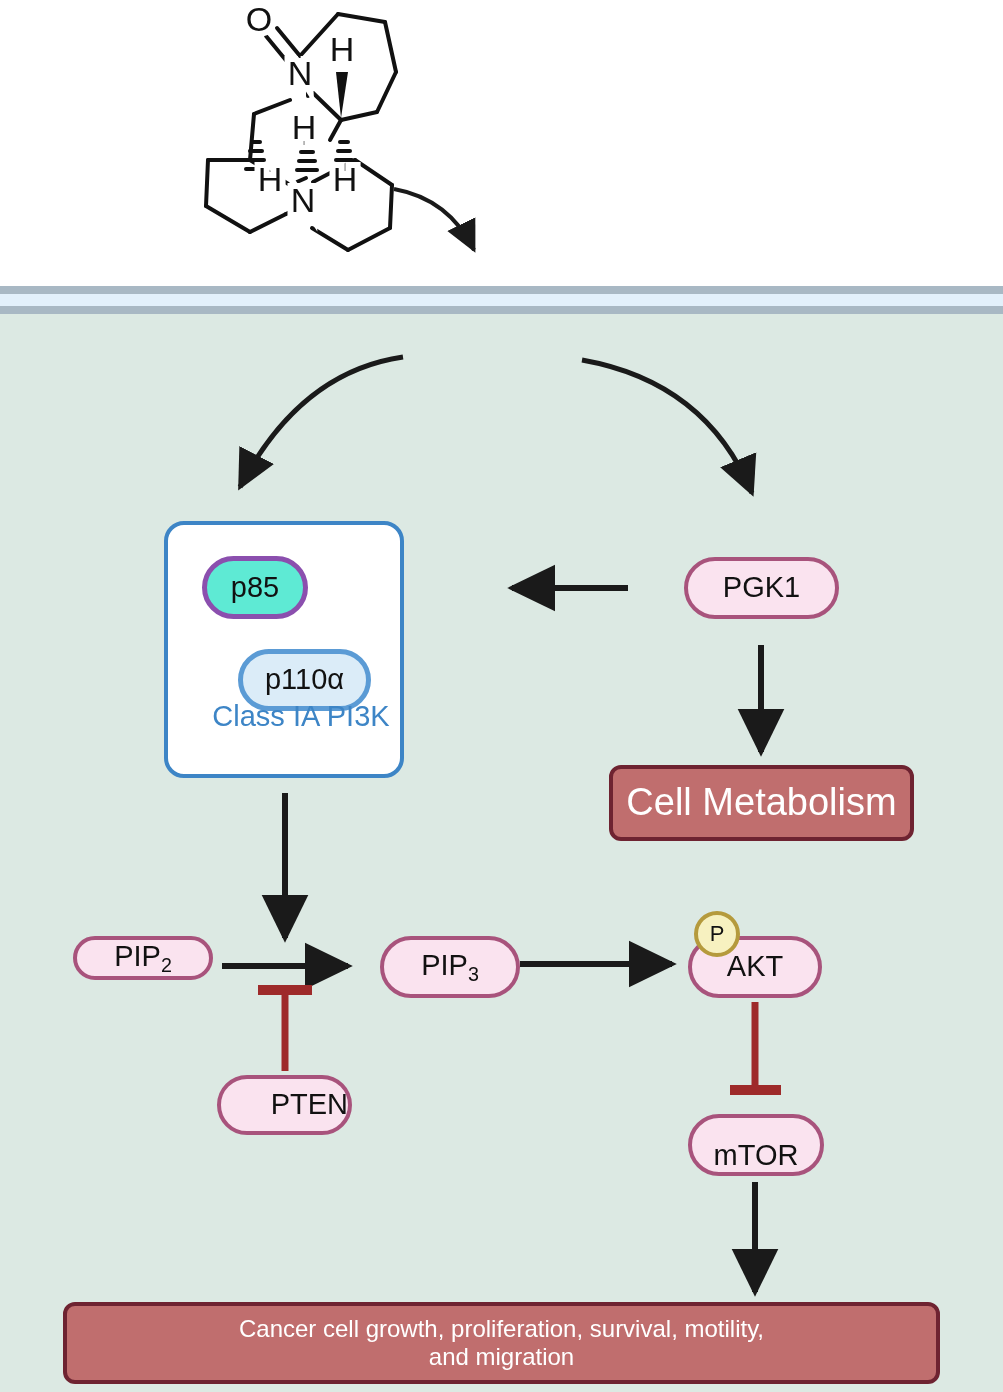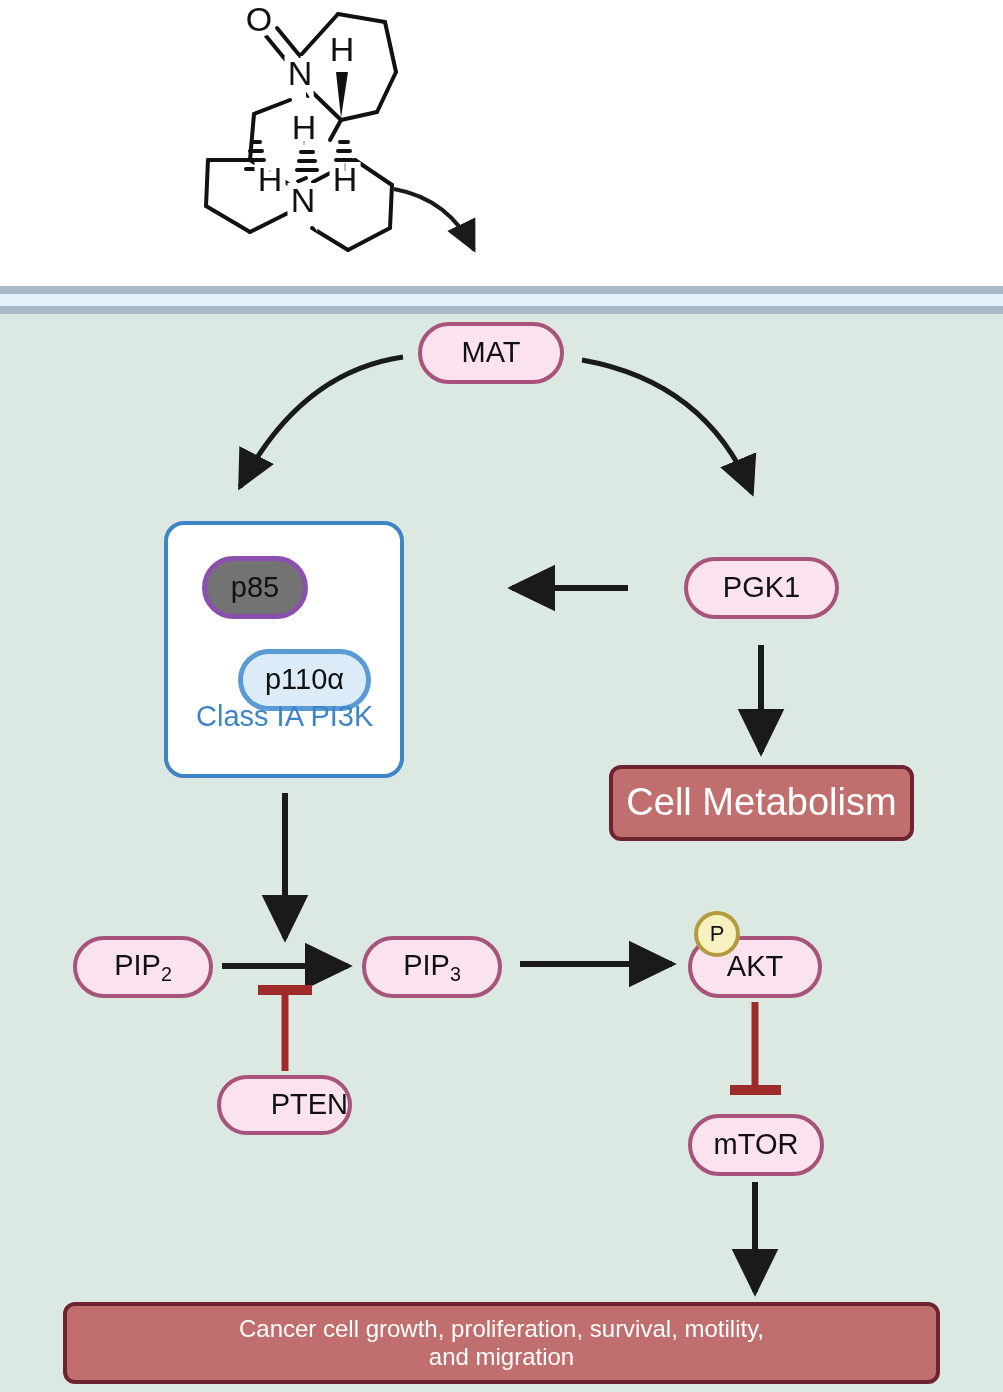--- a/index.html
+++ b/index.html
@@ -75,21 +75,21 @@
     text-align: center;
     line-height: 1.15;
   }
   .pill-pink {
     background: #fae3ef;
     border: 4px solid #a8537c;
     border-radius: 999px;
     color: #111111;
   }
   .pill-purple {
-    background: #737373;
+    background: #5eead4;
     border: 5px solid #8b4fae;
     border-radius: 999px;
     color: #111111;
   }
   .pill-blue {
     background: #dbecf8;
     border: 5px solid #5b9bd5;
     border-radius: 999px;
     color: #111111;
   }
@@ -128,36 +128,36 @@
   #node-p110 {
     left: 238px; top: 614px;
     width: 133px; height: 62px;
     font-size: 29px;
     margin-top: 35px;
   }
   #label-pi3k {
     position: absolute;
     left: 164px; top: 700px;
     width: 274px;
+    text-align: center;
     font-size: 29px;
     color: #3d85c6;
-    padding-left: 32px;
   }
   #box-metabolism {
     left: 609px; top: 765px;
     width: 305px; height: 76px;
     font-size: 38px;
   }
   #node-pip2 {
     left: 73px; top: 936px;
-    width: 140px; height: 62px;
+    width: 140px; height: 44px;
     font-size: 29px;
   }
   #node-pip3 {
-    left: 362px; top: 936px;
+    left: 380px; top: 936px;
     width: 140px; height: 62px;
     font-size: 29px;
   }
   #node-pten {
     left: 217px; top: 1075px;
     width: 135px; height: 60px;
     font-size: 29px;
     justify-content: flex-end;
   }
   #node-akt {
@@ -172,20 +172,21 @@
     border: 4px solid #b59a3c;
     border-radius: 999px;
     font-size: 22px;
     color: #111111;
     z-index: 5;
   }
   #node-mtor {
     left: 688px; top: 1114px;
     width: 136px; height: 62px;
     font-size: 29px;
+    align-items: flex-end;
   }
   #box-outcome {
     left: 63px; top: 1302px;
     width: 877px; height: 82px;
     font-size: 24px;
     padding: 0 14px;
     flex-direction: column;
   }
   #box-outcome span { display: block; }
 
@@ -314,23 +315,20 @@
     </g>
 
     <g>
       <line x1="755" y1="1002" x2="755" y2="1088" stroke="#9e2a2a" stroke-width="7"></line>
       <line x1="730" y1="1090" x2="781" y2="1090" stroke="#9e2a2a" stroke-width="10"></line>
     </g>
 
     <line x1="755" y1="1182" x2="755" y2="1292" stroke="#1a1a1a" stroke-width="6" marker-end="url(#ah)"></line>
   </svg>
 
-  <div class="node pill-pink" id="node-mat">
-    <span>MAT</span>
-  </div>
 
   <div class="node pill-pink" id="node-pgk1">
     <span>PGK1</span>
   </div>
 
   <div class="node box-white" id="box-pi3k"></div>
 
   <div class="node pill-purple" id="node-p85">
     <span>p85</span>
   </div>

